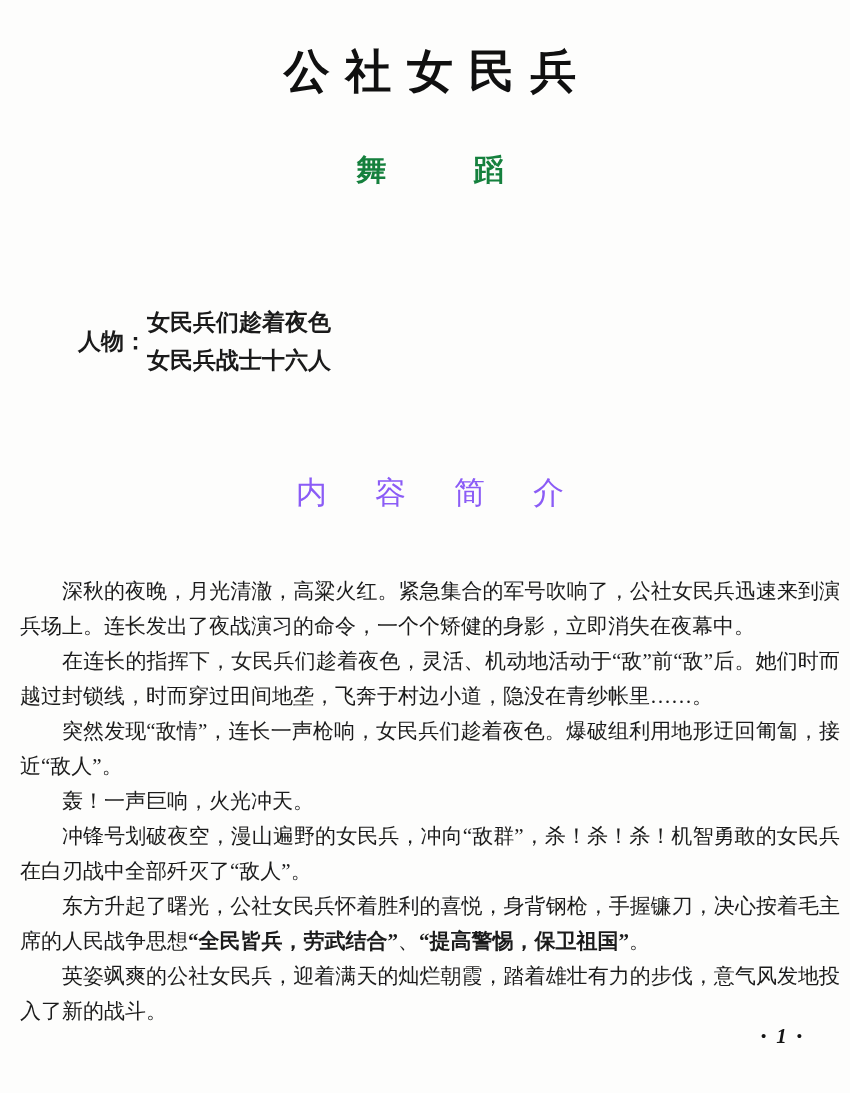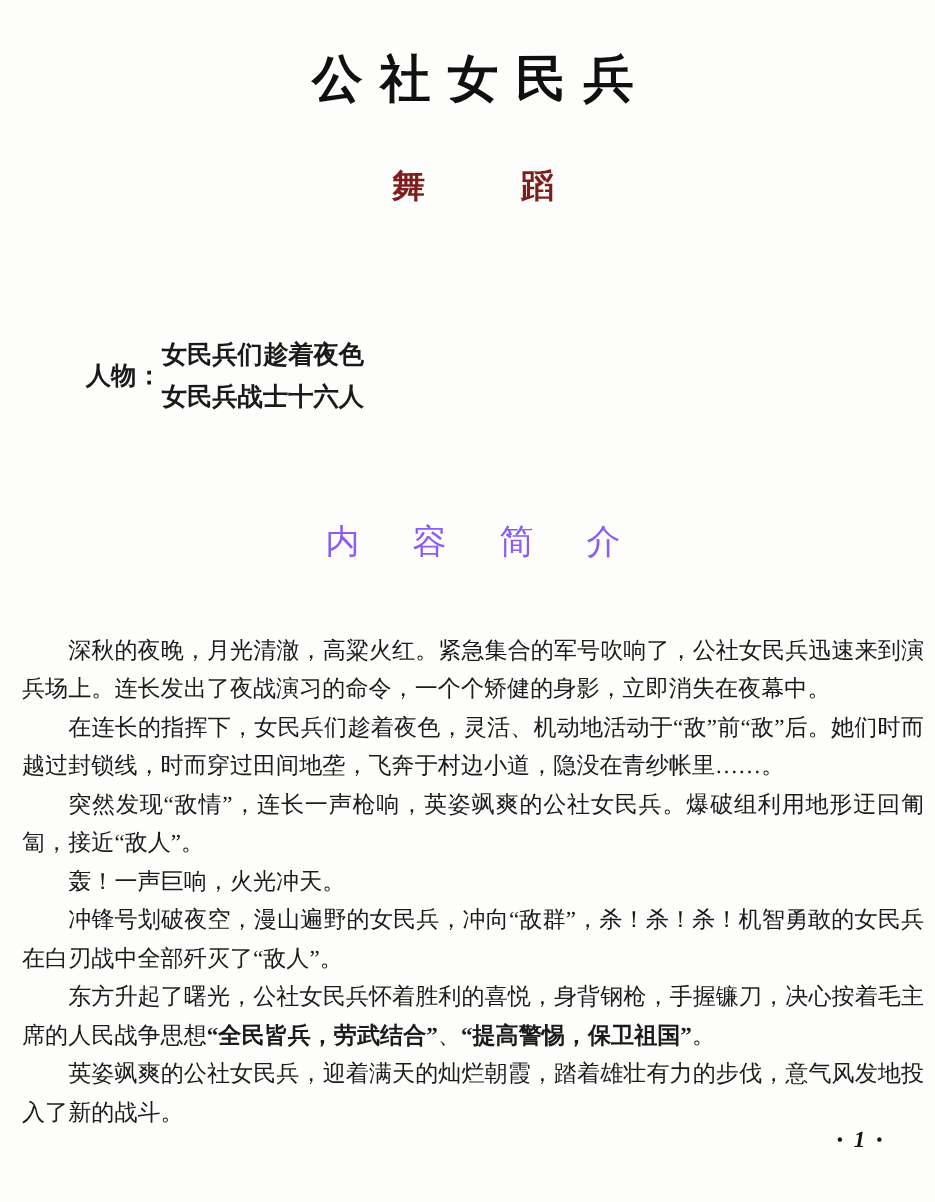--- a/index.html
+++ b/index.html
@@ -35,21 +35,21 @@
   .subtitle-wrap {
     text-align: center;
     margin-top: 29px;
   }
   .doc-subtitle {
     display: inline-block;
     font-size: 30px;
     font-weight: 600;
     letter-spacing: 2.9em;
     margin-right: -2.9em;
-    color: #7f1d1d;
+    color: #15803d;
     line-height: 1;
   }
   
   .characters {
     display: flex;
     align-items: center;
     margin-top: 119px;
     margin-left: 58px;
     font-size: 23px;
     font-weight: 600;
@@ -141,21 +141,21 @@
     </div>
   </div>
 
   <div class="heading-wrap">
     <h2 class="section-heading">内容简介</h2>
   </div>
 
   <div class="body-text">
     <p>深秋的夜晚，月光清澈，高粱火红。紧急集合的军号吹响了，公社女民兵迅速来到演兵场上。连长发出了夜战演习的命令，一个个矫健的身影，立即消失在夜幕中。</p>
     <p>在连长的指挥下，女民兵们趁着夜色，灵活、机动地活动于“敌”前“敌”后。她们时而越过封锁线，时而穿过田间地垄，飞奔于村边小道，隐没在青纱帐里……。</p>
-    <p>突然发现“敌情”，连长一声枪响，英姿飒爽的公社女民兵。爆破组利用地形迂回匍匐，接近“敌人”。</p>
+    <p>突然发现“敌情”，连长一声枪响，女民兵们趁着夜色。爆破组利用地形迂回匍匐，接近“敌人”。</p>
     <p>轰！一声巨响，火光冲天。</p>
     <p>冲锋号划破夜空，漫山遍野的女民兵，冲向“敌群”，杀！杀！杀！机智勇敢的女民兵在白刃战中全部歼灭了“敌人”。</p>
     <p><span>东方升起了曙光，公社女民兵怀着胜利的喜悦，身背钢枪，手握镰刀，决心按着毛主席的人民战争思想</span><span class="bold">“全民皆兵，劳武结合”</span><span>、</span><span class="bold">“提高警惕，保卫祖国”</span><span>。</span></p>
     <p>英姿飒爽的公社女民兵，迎着满天的灿烂朝霞，踏着雄壮有力的步伐，意气风发地投入了新的战斗。</p>
   </div>
 
   <div class="page-number">
     <span class="dot">•</span><span class="num">1</span><span class="dot">•</span>
   </div>
 

